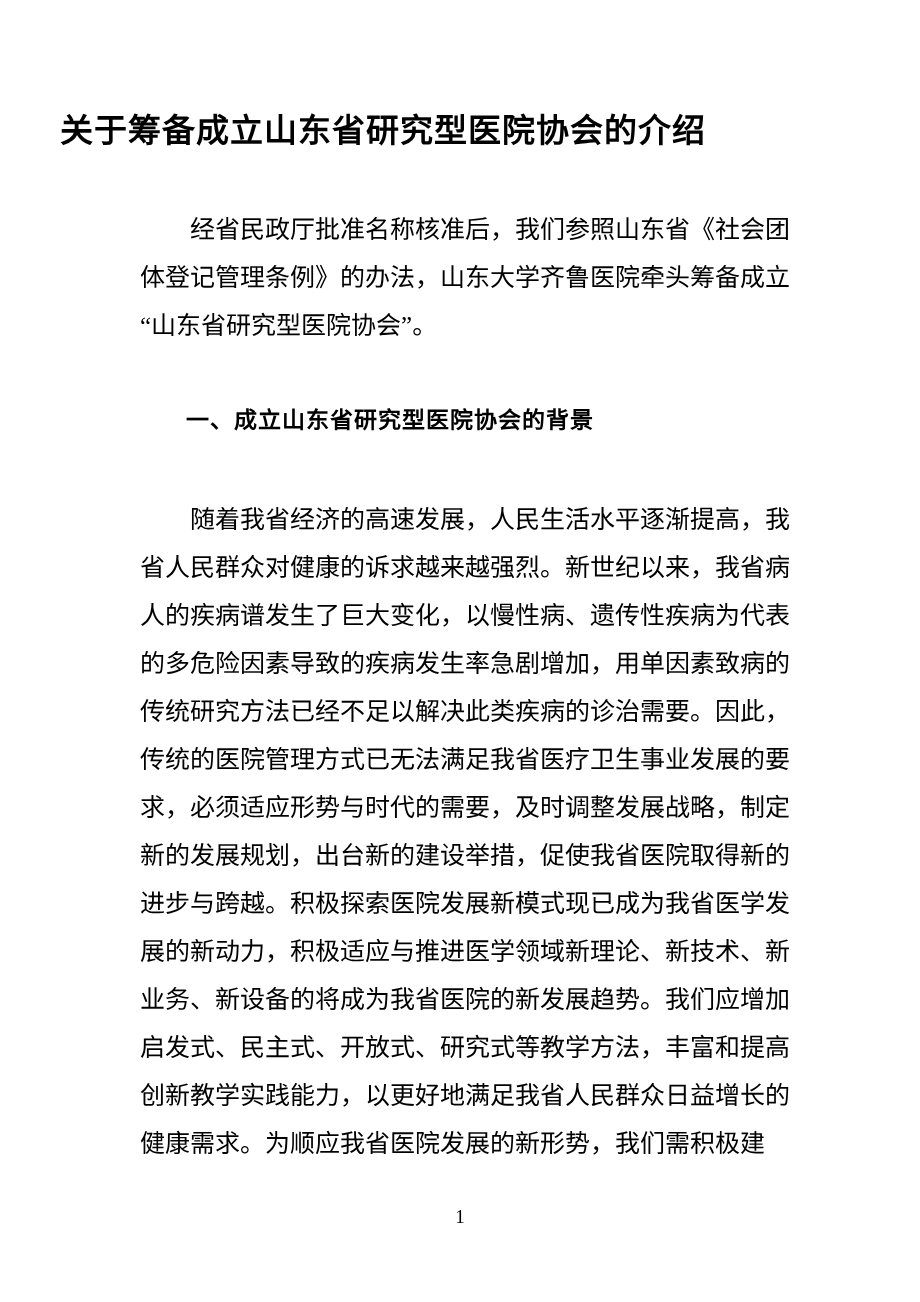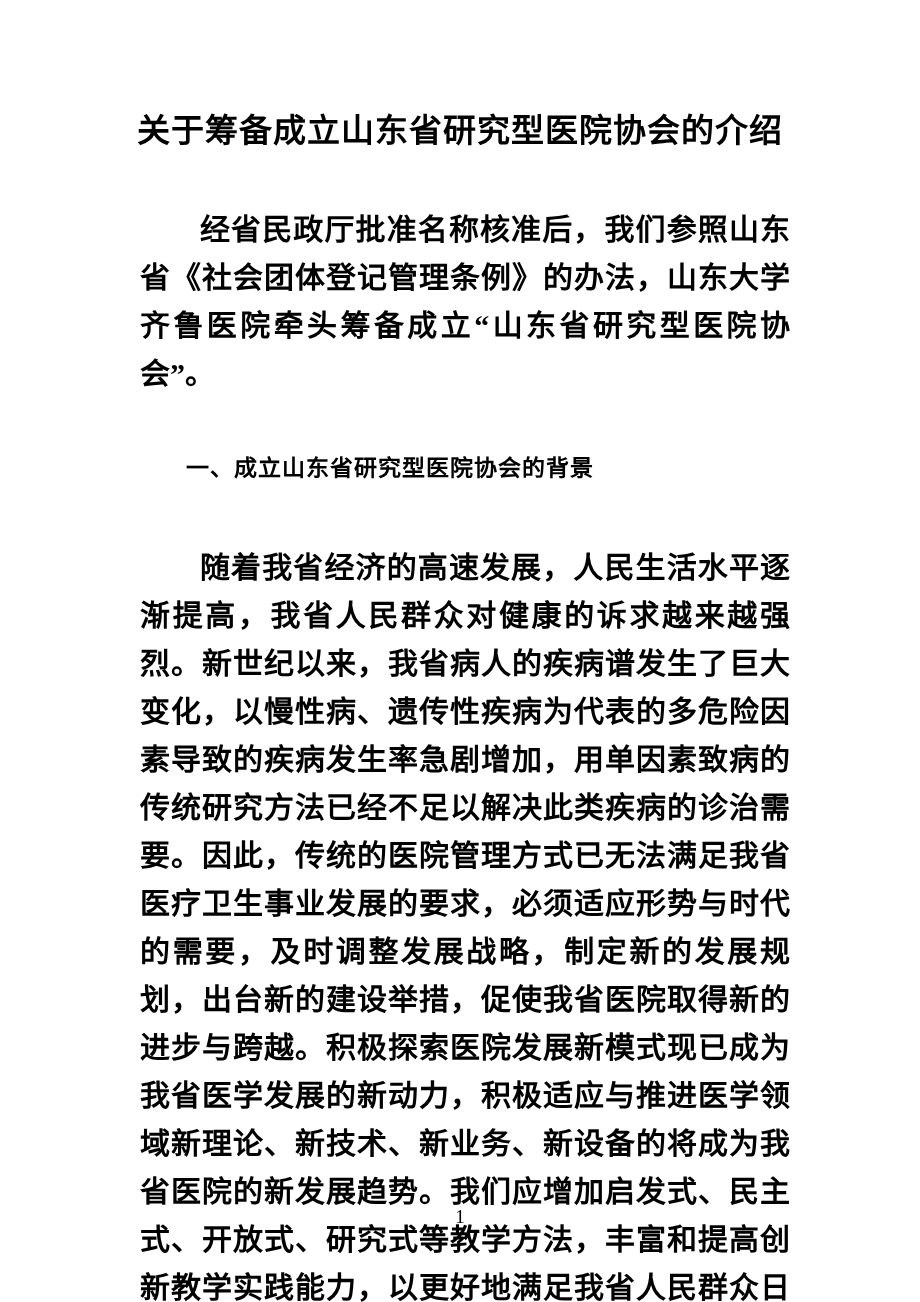--- a/index.html
+++ b/index.html
@@ -12,37 +12,35 @@
     width: 920px;
     height: 1302px;
     background: #ffffff;
     color: #000000;
     font-family: "Liberation Serif", "DejaVu Serif", serif;
     overflow: hidden;
     box-sizing: border-box;
   }
   .doc-title {
     margin: 106px 60px 0 60px;
-    text-align: center;
     font-size: 33px;
     font-weight: bold;
     line-height: 50px;
     letter-spacing: 1px;
     font-family: "Liberation Serif", "DejaVu Serif", serif;
   }
   .para {
     width: 650px;
     margin-left: 140px;
     margin-right: 130px;
-    font-size: 30px;
+    font-size: 25px;
     line-height: 48px;
     text-align: justify;
     text-justify: inter-character;
     letter-spacing: 0;
-    font-weight: bold;
   }
   .first-indent {
     text-indent: 2em;
   }
   .intro-para {
     margin-top: 50px;
   }
   .section-heading {
     width: 650px;
     margin: 46px 130px 0 140px;

